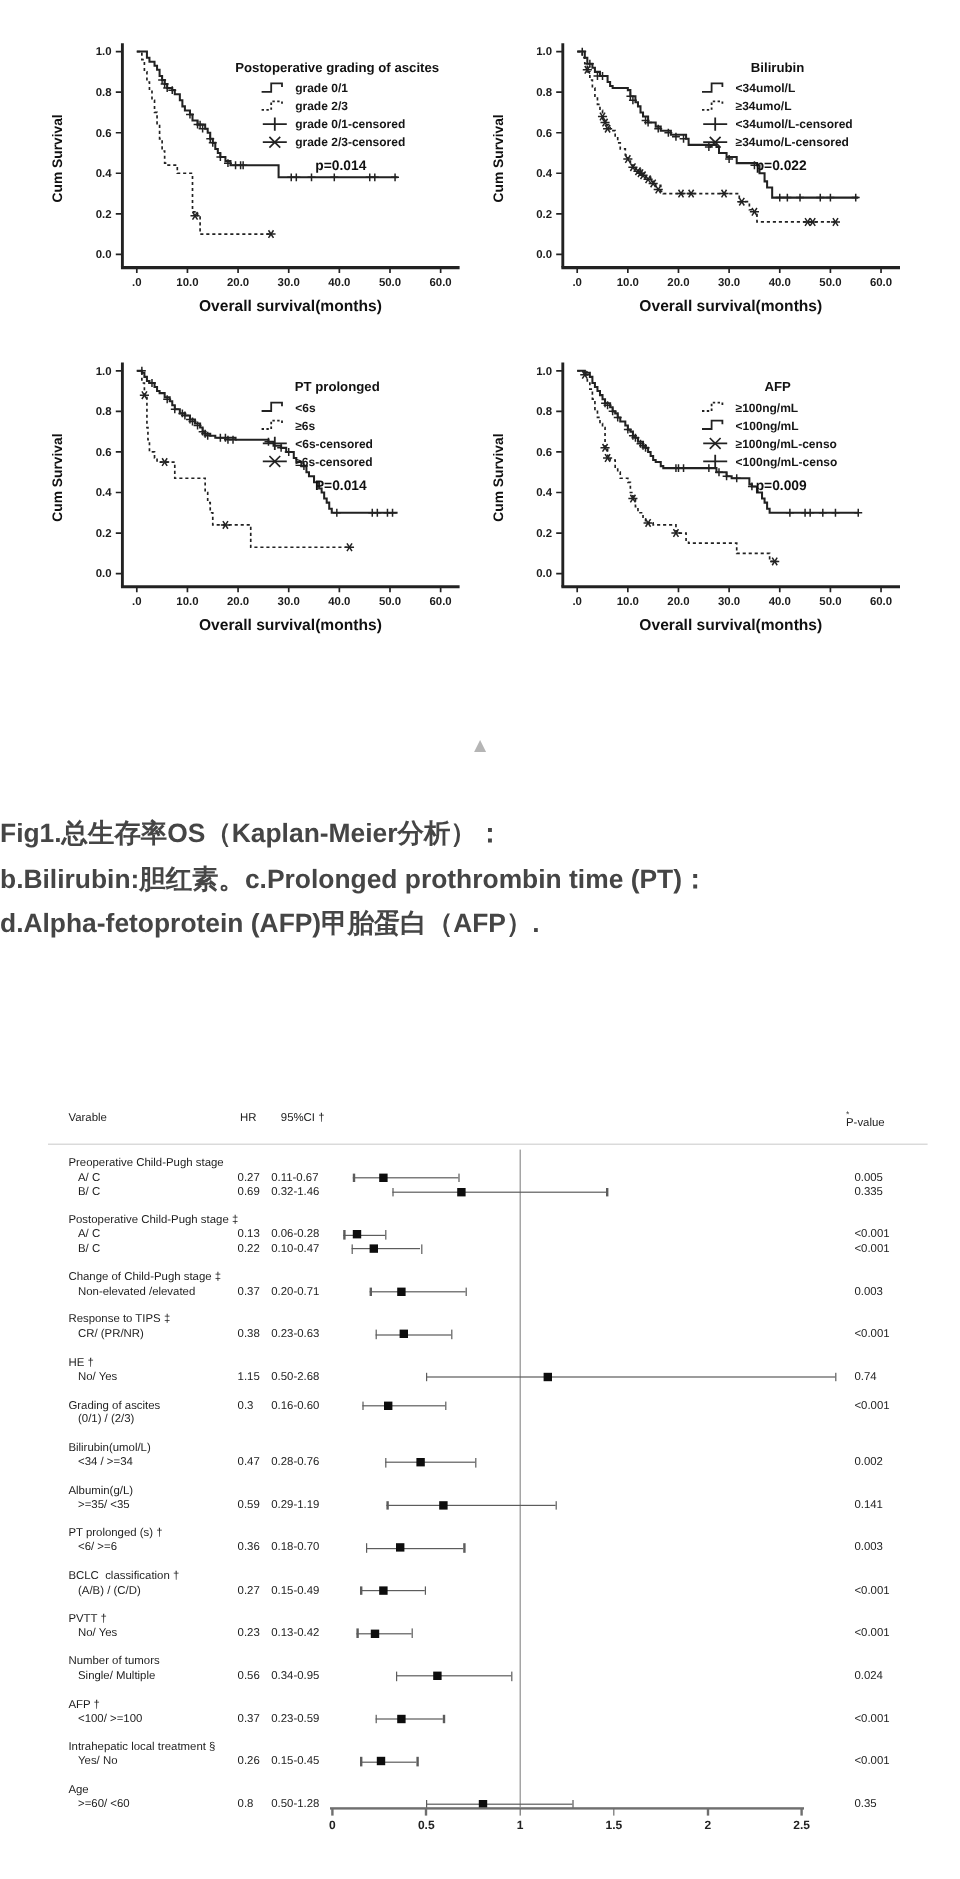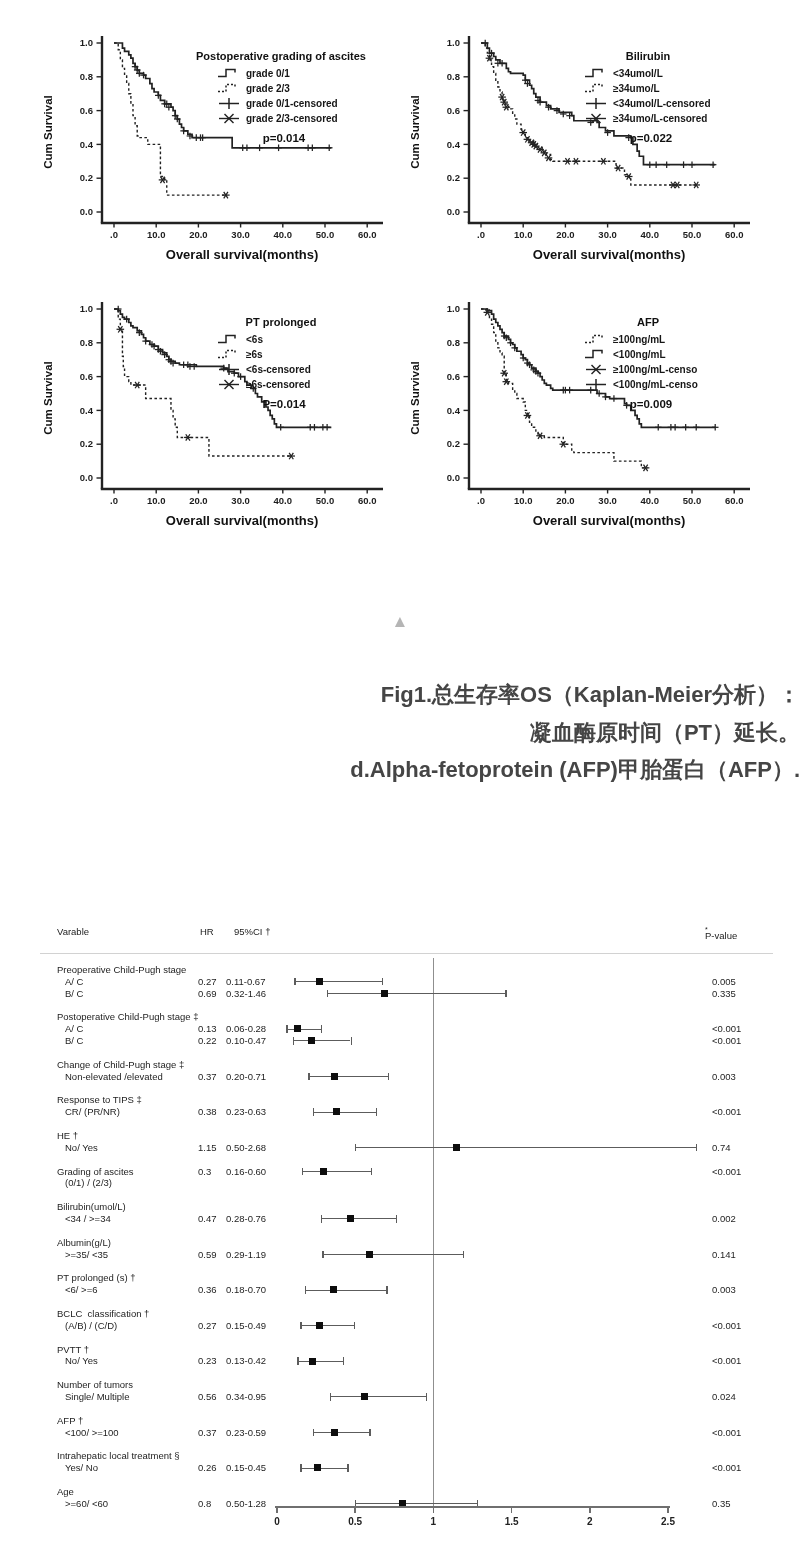--- a/index.html
+++ b/index.html
@@ -16,21 +16,21 @@
   text.xaxlabel{font:700 13px "Liberation Sans",sans-serif;fill:#111;}
   text.ltitle{font:700 11px "Liberation Sans",sans-serif;fill:#111;}
   text.litem{font:600 10px "Liberation Sans",sans-serif;fill:#161616;}
   text.lp{font:700 11.5px "Liberation Sans",sans-serif;fill:#111;}
 
   
   .collapse-triangle{position:absolute;top:612px;left:0;width:800px;text-align:center;
                      font-size:17px;color:#b5b5b5;line-height:20px;cursor:pointer;}
 
   
-  .caption{position:absolute;top:676px;left:0;width:800px;text-align:right;
+  .caption{position:absolute;top:676px;left:0;width:800px;text-align:left;
            font-size:22px;line-height:37.5px;font-weight:600;color:#454545;}
 
   
   .forest{position:absolute;top:922px;left:0;width:800px;height:644px;font-size:9.5px;color:#1d1d1d;}
   .fhead span{position:absolute;top:4px;font-size:9.5px;color:#222;white-space:pre;}
   .fhead .h-var{left:57px;}
   .fhead .h-hr{left:200px;}
   .fhead .h-ci{left:234px;}
   .fhead .h-p{left:705px;}
   .fhead sup{font-size:7px;}
@@ -801,21 +801,21 @@
           <text x="208" y="106" class="litem" text-anchor="start">&lt;100ng/mL-censo</text>
           <text x="246" y="126" class="lp" text-anchor="middle">p=0.009</text>
         </svg>
     </figure>
   </section>
 
   <div class="collapse-triangle">▲</div>
 
   <div class="caption">
     <div>Fig1.总生存率OS（Kaplan-Meier分析）：</div>
-    <div>凝血酶原时间（PT）延长。</div>
+    <div>b.Bilirubin:胆红素。c.Prolonged prothrombin time (PT)：</div>
     <div>d.Alpha-fetoprotein (AFP)甲胎蛋白（AFP）.</div>
   </div>
 
   <section class="forest">
     <div class="fhead">
       <span class="h-var">Varable</span>
       <span class="h-hr">HR</span>
       <span class="h-ci">95%CI †</span>
       <span class="h-p"><span>P-value</span><sup>*</sup></span>
     </div>

